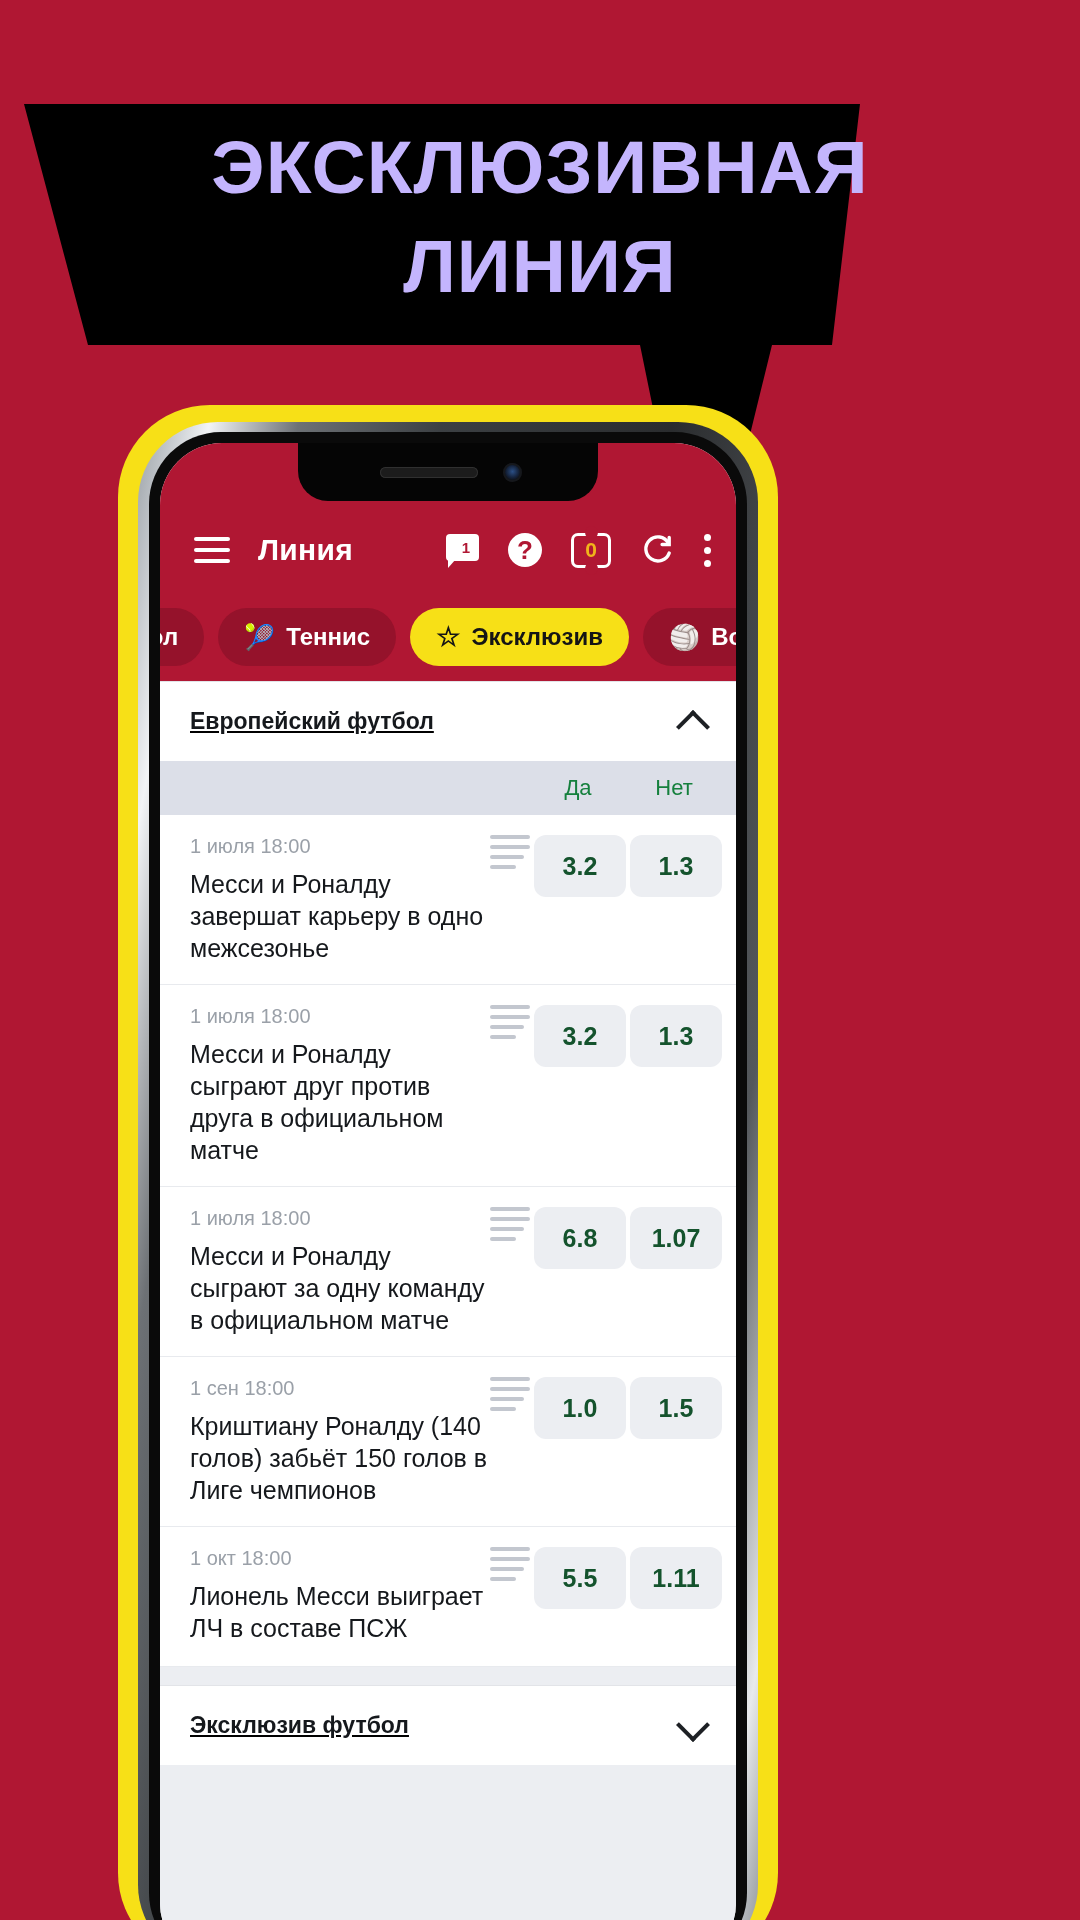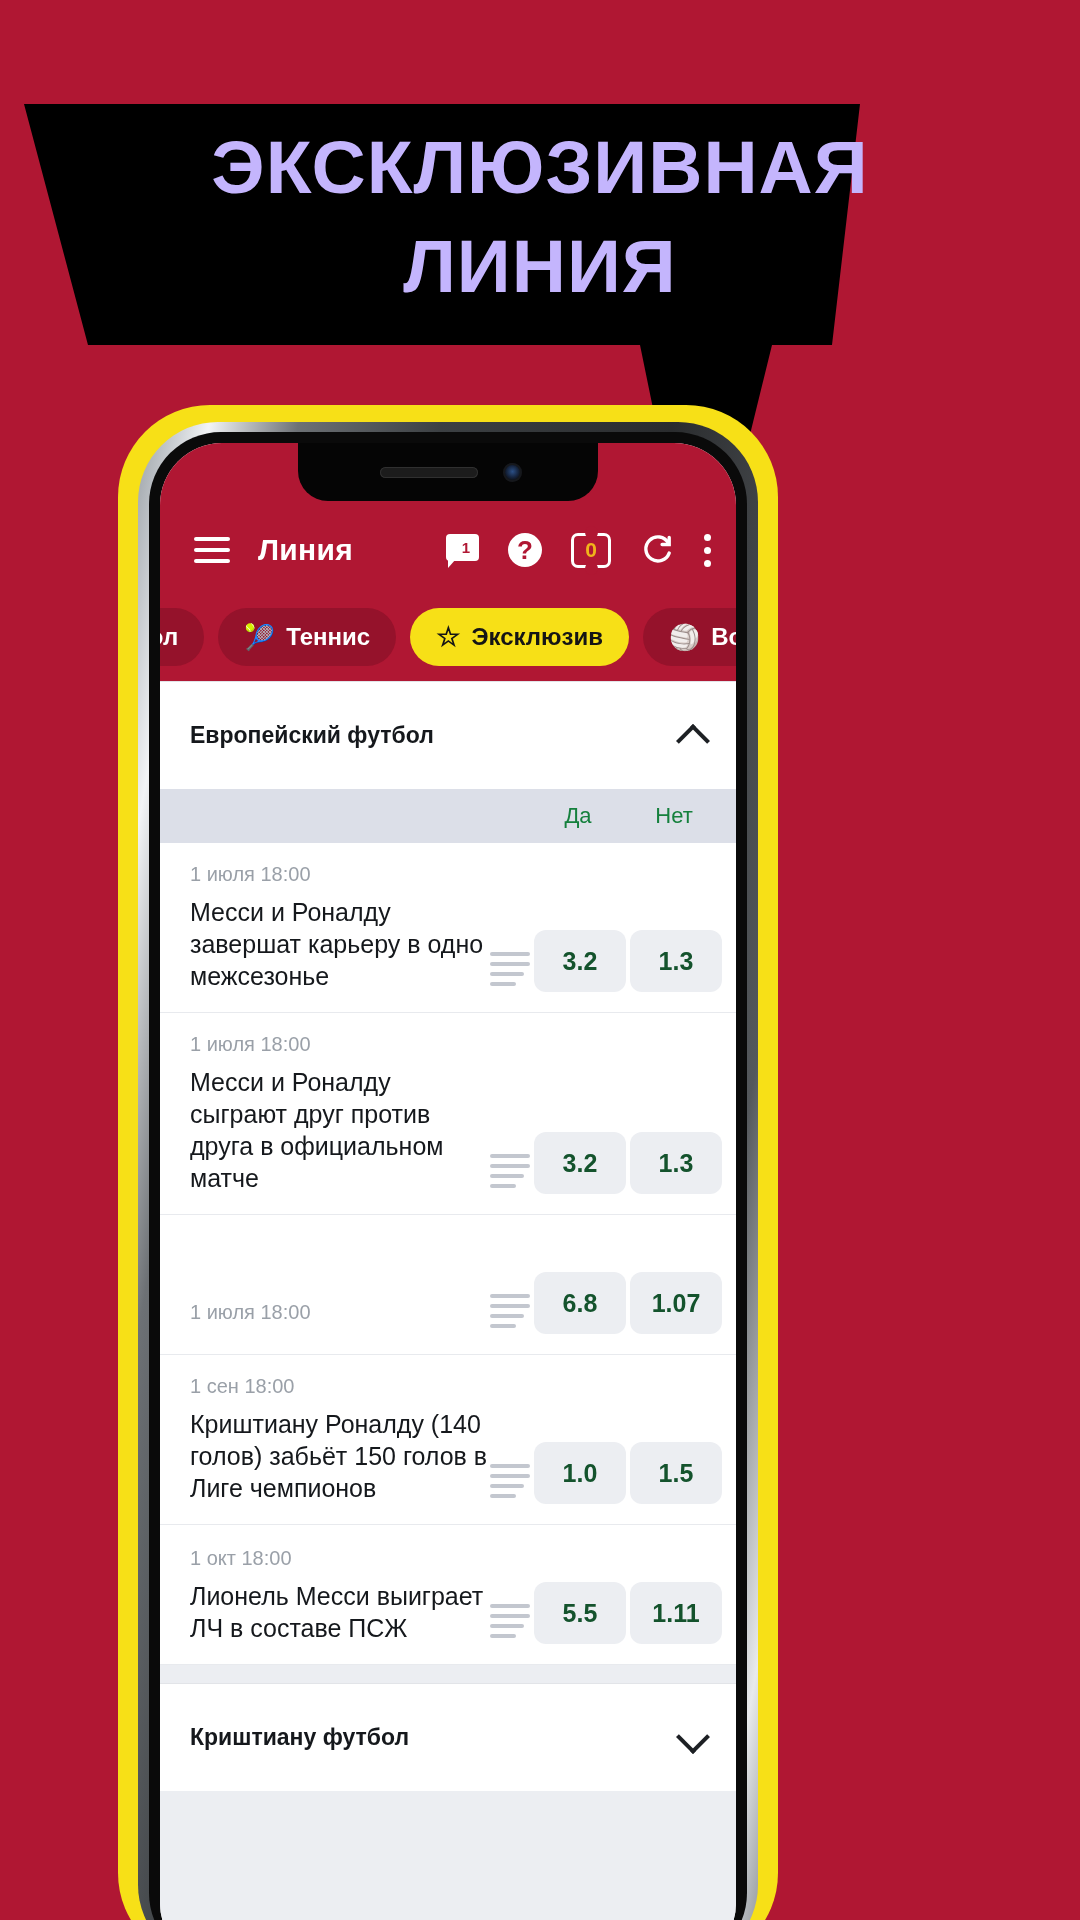--- a/index.html
+++ b/index.html
@@ -145,24 +145,25 @@
   }
   .tab.first { margin-left:-72px; padding-left:46px; }
   .tab.active { background:#f7e017; color:#151515; }
   .tab .tico { font-size:25px; line-height:1; display:inline-block; }
   .tab.active .tico { font-size:27px; }
 
   
   .content { background:#eceef2; height:100%; }
   .section-head {
     background:#fff;
-    height:108px;
+    height:80px;
     display:flex; align-items:center; justify-content:space-between;
     padding:0 28px 0 30px;
     border-top:1px solid #e2e4e8;
+    text-decoration:underline;
   }
   .section-title { font-size:23px; font-weight:bold; color:#15181c; }
   .chev { width:30px; height:30px; position:relative; }
   .chev::before {
     content:""; position:absolute; left:3px; top:8px;
     width:20px; height:20px;
     border-left:4px solid #1d2024; border-top:4px solid #1d2024;
     transform:rotate(45deg);
   }
   .chev.down::before { top:2px; transform:rotate(225deg); }
@@ -174,21 +175,21 @@
     padding-right:14px;
   }
   .col-head .grow { flex:1; }
   .col-head .ch {
     width:96px; text-align:center;
     font-size:22px; color:#15803d;
   }
 
   .bet-row {
     background:#fff;
-    display:flex; align-items:flex-end;
+    display:flex; align-items:flex-start;
     padding:20px 14px 20px 30px;
     border-bottom:1px solid #e8eaee;
     min-height:140px;
   }
   .bet-main { width:300px; }
   .bet-date { font-size:20px; color:#9aa0a8; margin-bottom:10px; }
   .bet-title { font-size:25px; color:#15181c; line-height:1.28; }
   .bet-mid { flex:1; display:flex; align-items:center; justify-content:center; }
   .lines-icon { width:40px; }
   .lines-icon i { display:block; height:4px; background:#c3c7cf; border-radius:2px; margin-bottom:6px; }
@@ -335,20 +336,21 @@
             </div>
             <div class="odds">
               <div class="odd">3.2</div>
               <div class="odd">1.3</div>
             </div>
           </div>
 
           <div class="bet-row">
             <div class="bet-main">
               <div class="bet-date">1 июля 18:00</div>
+              <div class="bet-title">Месси и Роналду сыграют за одну команду в официальном матче</div>
             </div>
             <div class="bet-mid">
               <div class="lines-icon">
                   <i></i>
                   <i></i>
                   <i></i>
                   <i></i>
                 </div>
             </div>
             <div class="odds">
@@ -391,21 +393,21 @@
             </div>
             <div class="odds">
               <div class="odd">5.5</div>
               <div class="odd">1.11</div>
             </div>
           </div>
 
           <div class="gap"></div>
 
           <div class="section-head">
-            <div class="section-title">Криштиану футбол</div>
+            <div class="section-title">Эксклюзив футбол</div>
             <div class="chev down"></div>
           </div>
 
           <div class="gap"></div>
 
         </div>
       </div>
     </div>
   </div>
 </div>

